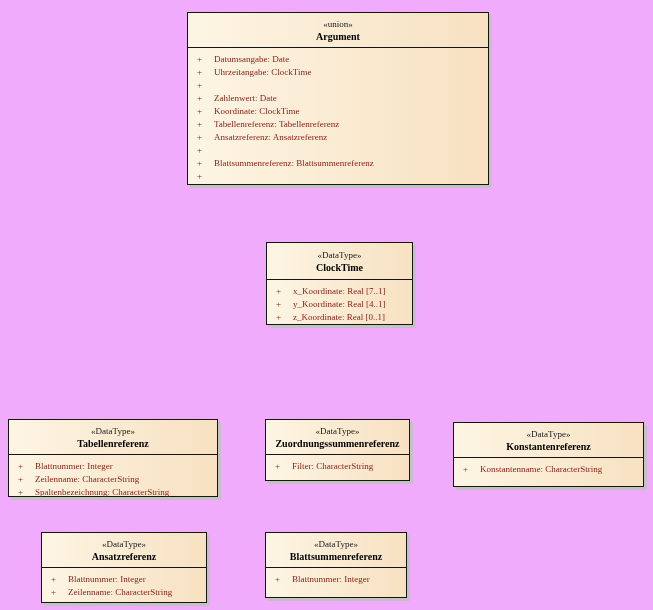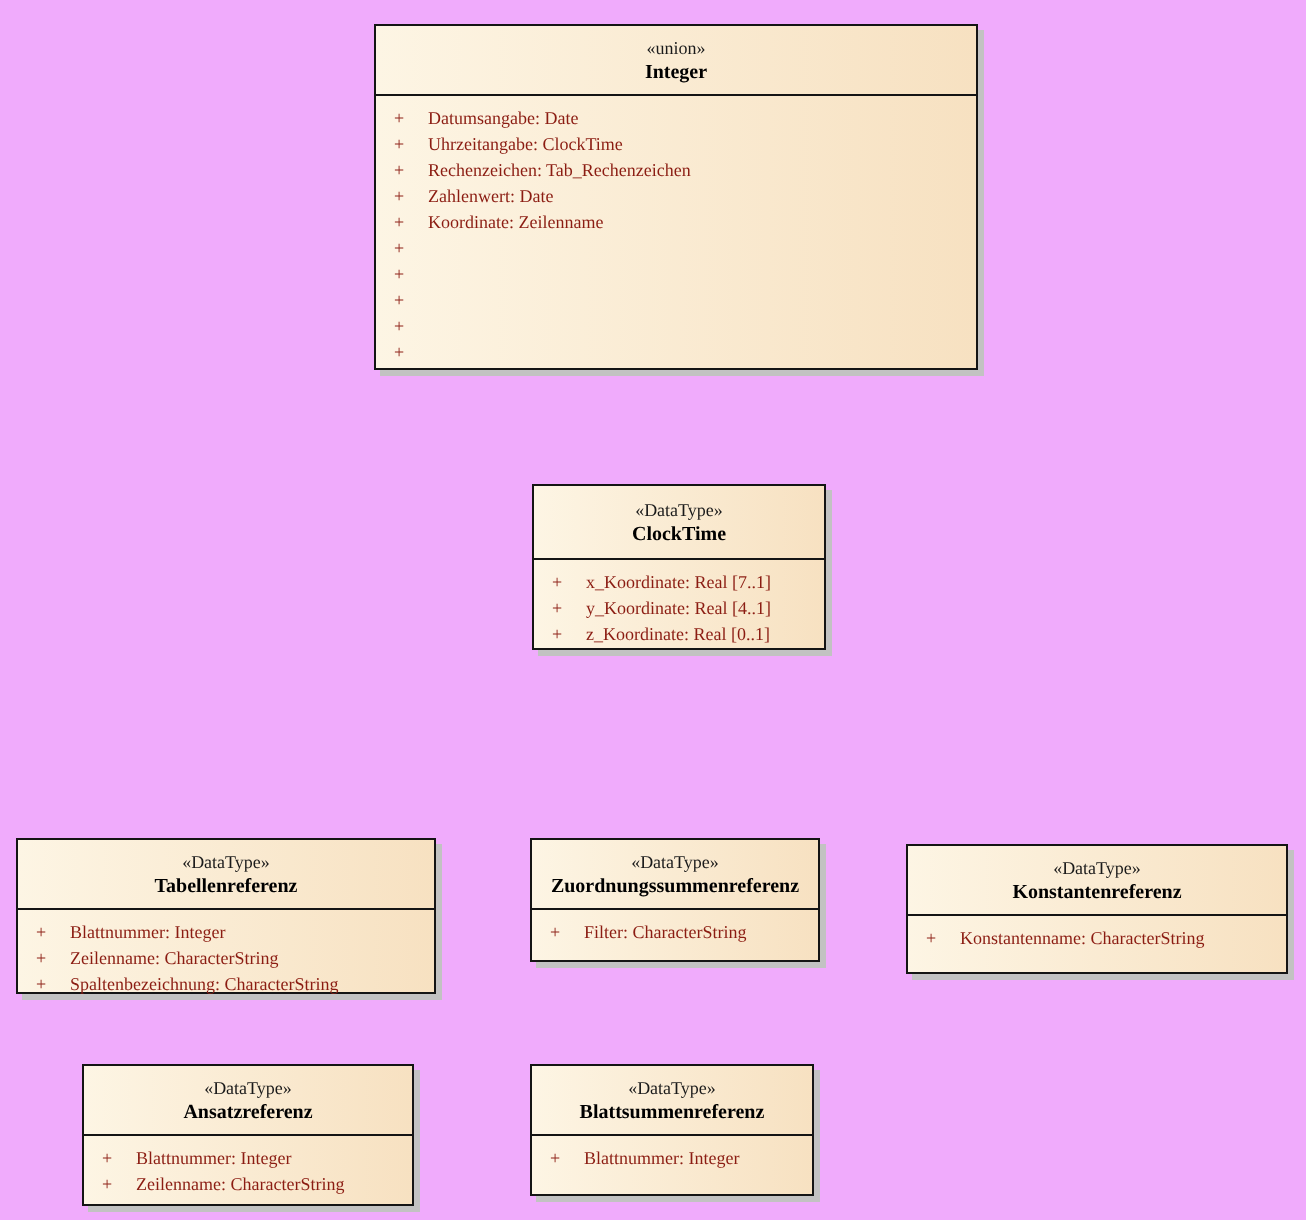--- a/index.html
+++ b/index.html
@@ -72,54 +72,56 @@
   .box-blattsummen     { left: 265px; top: 532px; width: 142px; height: 66px;  }
 </style>
 </head>
 <body>
 
 <div class="canvas">
 
   <div class="uml-box box-argument">
     <div class="uml-title">
       <div class="uml-stereotype">«union»</div>
-      <div class="uml-name">Integer</div>
+      <div class="uml-name">Argument</div>
     </div>
     <div class="uml-attrs">
       <div class="attr-row">
         <span class="attr-plus">+</span>
         <span class="attr-text">Datumsangabe: Date</span>
       </div>
       <div class="attr-row">
         <span class="attr-plus">+</span>
         <span class="attr-text">Uhrzeitangabe: ClockTime</span>
       </div>
       <div class="attr-row">
         <span class="attr-plus">+</span>
-        <span class="attr-text">Rechenzeichen: Tab_Rechenzeichen</span>
       </div>
       <div class="attr-row">
         <span class="attr-plus">+</span>
         <span class="attr-text">Zahlenwert: Date</span>
       </div>
       <div class="attr-row">
         <span class="attr-plus">+</span>
-        <span class="attr-text">Koordinate: Zeilenname</span>
-      </div>
-      <div class="attr-row">
-        <span class="attr-plus">+</span>
-      </div>
-      <div class="attr-row">
-        <span class="attr-plus">+</span>
-      </div>
-      <div class="attr-row">
-        <span class="attr-plus">+</span>
-      </div>
-      <div class="attr-row">
-        <span class="attr-plus">+</span>
+        <span class="attr-text">Koordinate: ClockTime</span>
+      </div>
+      <div class="attr-row">
+        <span class="attr-plus">+</span>
+        <span class="attr-text">Tabellenreferenz: Tabellenreferenz</span>
+      </div>
+      <div class="attr-row">
+        <span class="attr-plus">+</span>
+        <span class="attr-text">Ansatzreferenz: Ansatzreferenz</span>
+      </div>
+      <div class="attr-row">
+        <span class="attr-plus">+</span>
+      </div>
+      <div class="attr-row">
+        <span class="attr-plus">+</span>
+        <span class="attr-text">Blattsummenreferenz: Blattsummenreferenz</span>
       </div>
       <div class="attr-row">
         <span class="attr-plus">+</span>
       </div>
     </div>
   </div>
 
   <div class="uml-box box-koordinate">
     <div class="uml-title">
       <div class="uml-stereotype">«DataType»</div>

